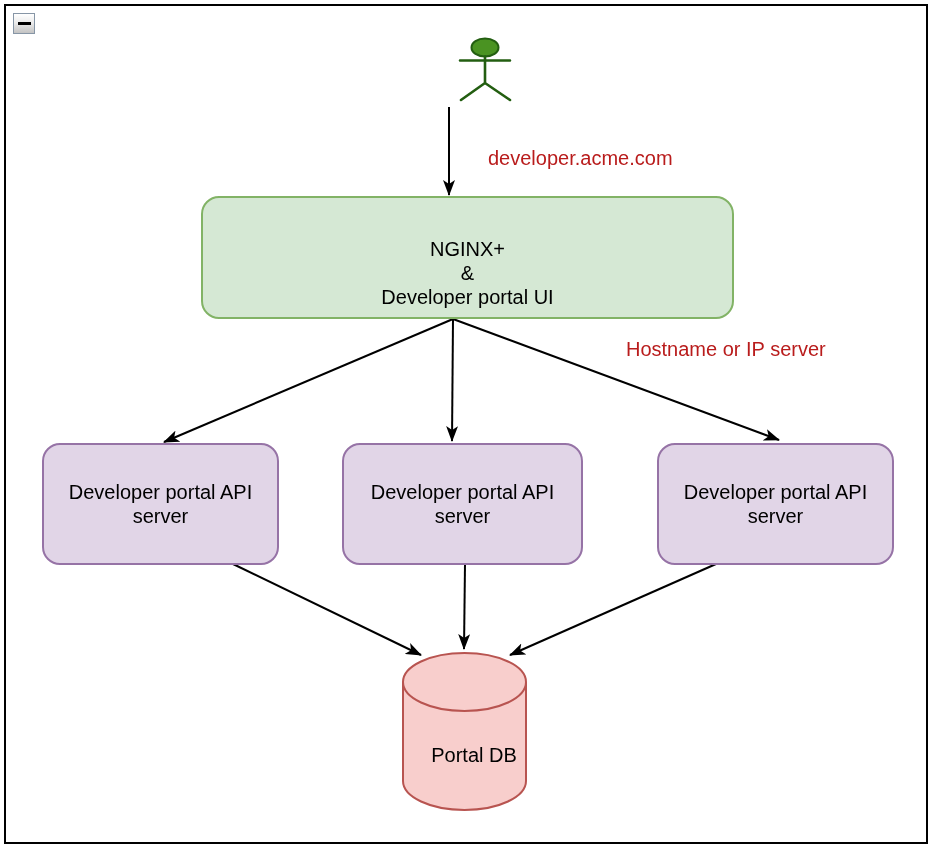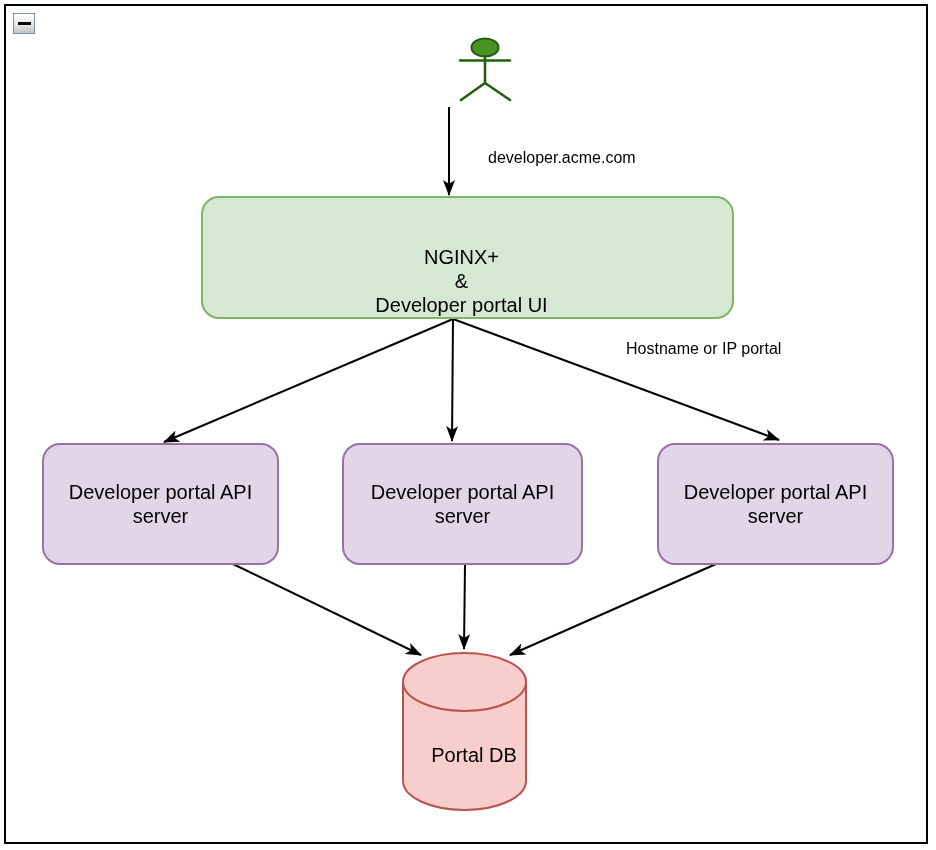--- a/index.html
+++ b/index.html
@@ -58,23 +58,23 @@
     justify-content: center;
     text-align: center;
     font-size: 20px;
     line-height: 24px;
     color: #000000;
     white-space: pre-line;
     box-sizing: border-box;
   }
   .edge-label {
     position: absolute;
-    font-size: 16px;
+    font-size: 20px;
     line-height: 24px;
-    color: #000000;
+    color: #b91c1c;
     white-space: nowrap;
   }
 </style>
 </head>
 <body>
 
 <div class="stage">
 
   <div class="frame"></div>
 
@@ -107,29 +107,29 @@
     <rect x="43" y="444" width="235" height="120" rx="17" ry="17" stroke-width="2" fill="#e1d5e7" stroke="#9673a6"></rect>
     <rect x="343" y="444" width="239" height="120" rx="17" ry="17" stroke-width="2" fill="#e1d5e7" stroke="#9673a6"></rect>
     <rect x="658" y="444" width="235" height="120" rx="17" ry="17" stroke-width="2" fill="#e1d5e7" stroke="#9673a6"></rect>
 
     <g>
       <path d="M403,682 L403,781 A61.5,29 0 0 0 526,781 L526,682" stroke-width="2" fill="#f8cecc" stroke="#b85450"></path>
       <ellipse cx="464.5" cy="682" rx="61.5" ry="29" stroke-width="2" fill="#f8cecc" stroke="#b85450"></ellipse>
     </g>
   </svg>
 
-  <div class="node-label" style="left:196px; top:197px; width:531px; height:152px;margin-top:8px;">NGINX+
+  <div class="node-label" style="left:202px; top:197px; width:531px; height:152px;">NGINX+
 &amp;
 Developer portal UI</div>
 
   <div class="node-label" style="left:43px; top:444px; width:235px; height:120px; padding:0 16px;">Developer portal API server</div>
 
   <div class="node-label" style="left:343px; top:444px; width:239px; height:120px; padding:0 16px;">Developer portal API server</div>
 
   <div class="node-label" style="left:658px; top:444px; width:235px; height:120px; padding:0 16px;">Developer portal API server</div>
 
   <div class="node-label" style="left:403px; top:700px; width:142px; height:110px;">Portal DB</div>
 
   <div class="edge-label" style="left:488px; top:146px;">developer.acme.com</div>
 
-  <div class="edge-label" style="left:626px; top:337px;">Hostname or IP portal</div>
+  <div class="edge-label" style="left:626px; top:337px;">Hostname or IP server</div>
 
 </div>
 
 </body></html>

